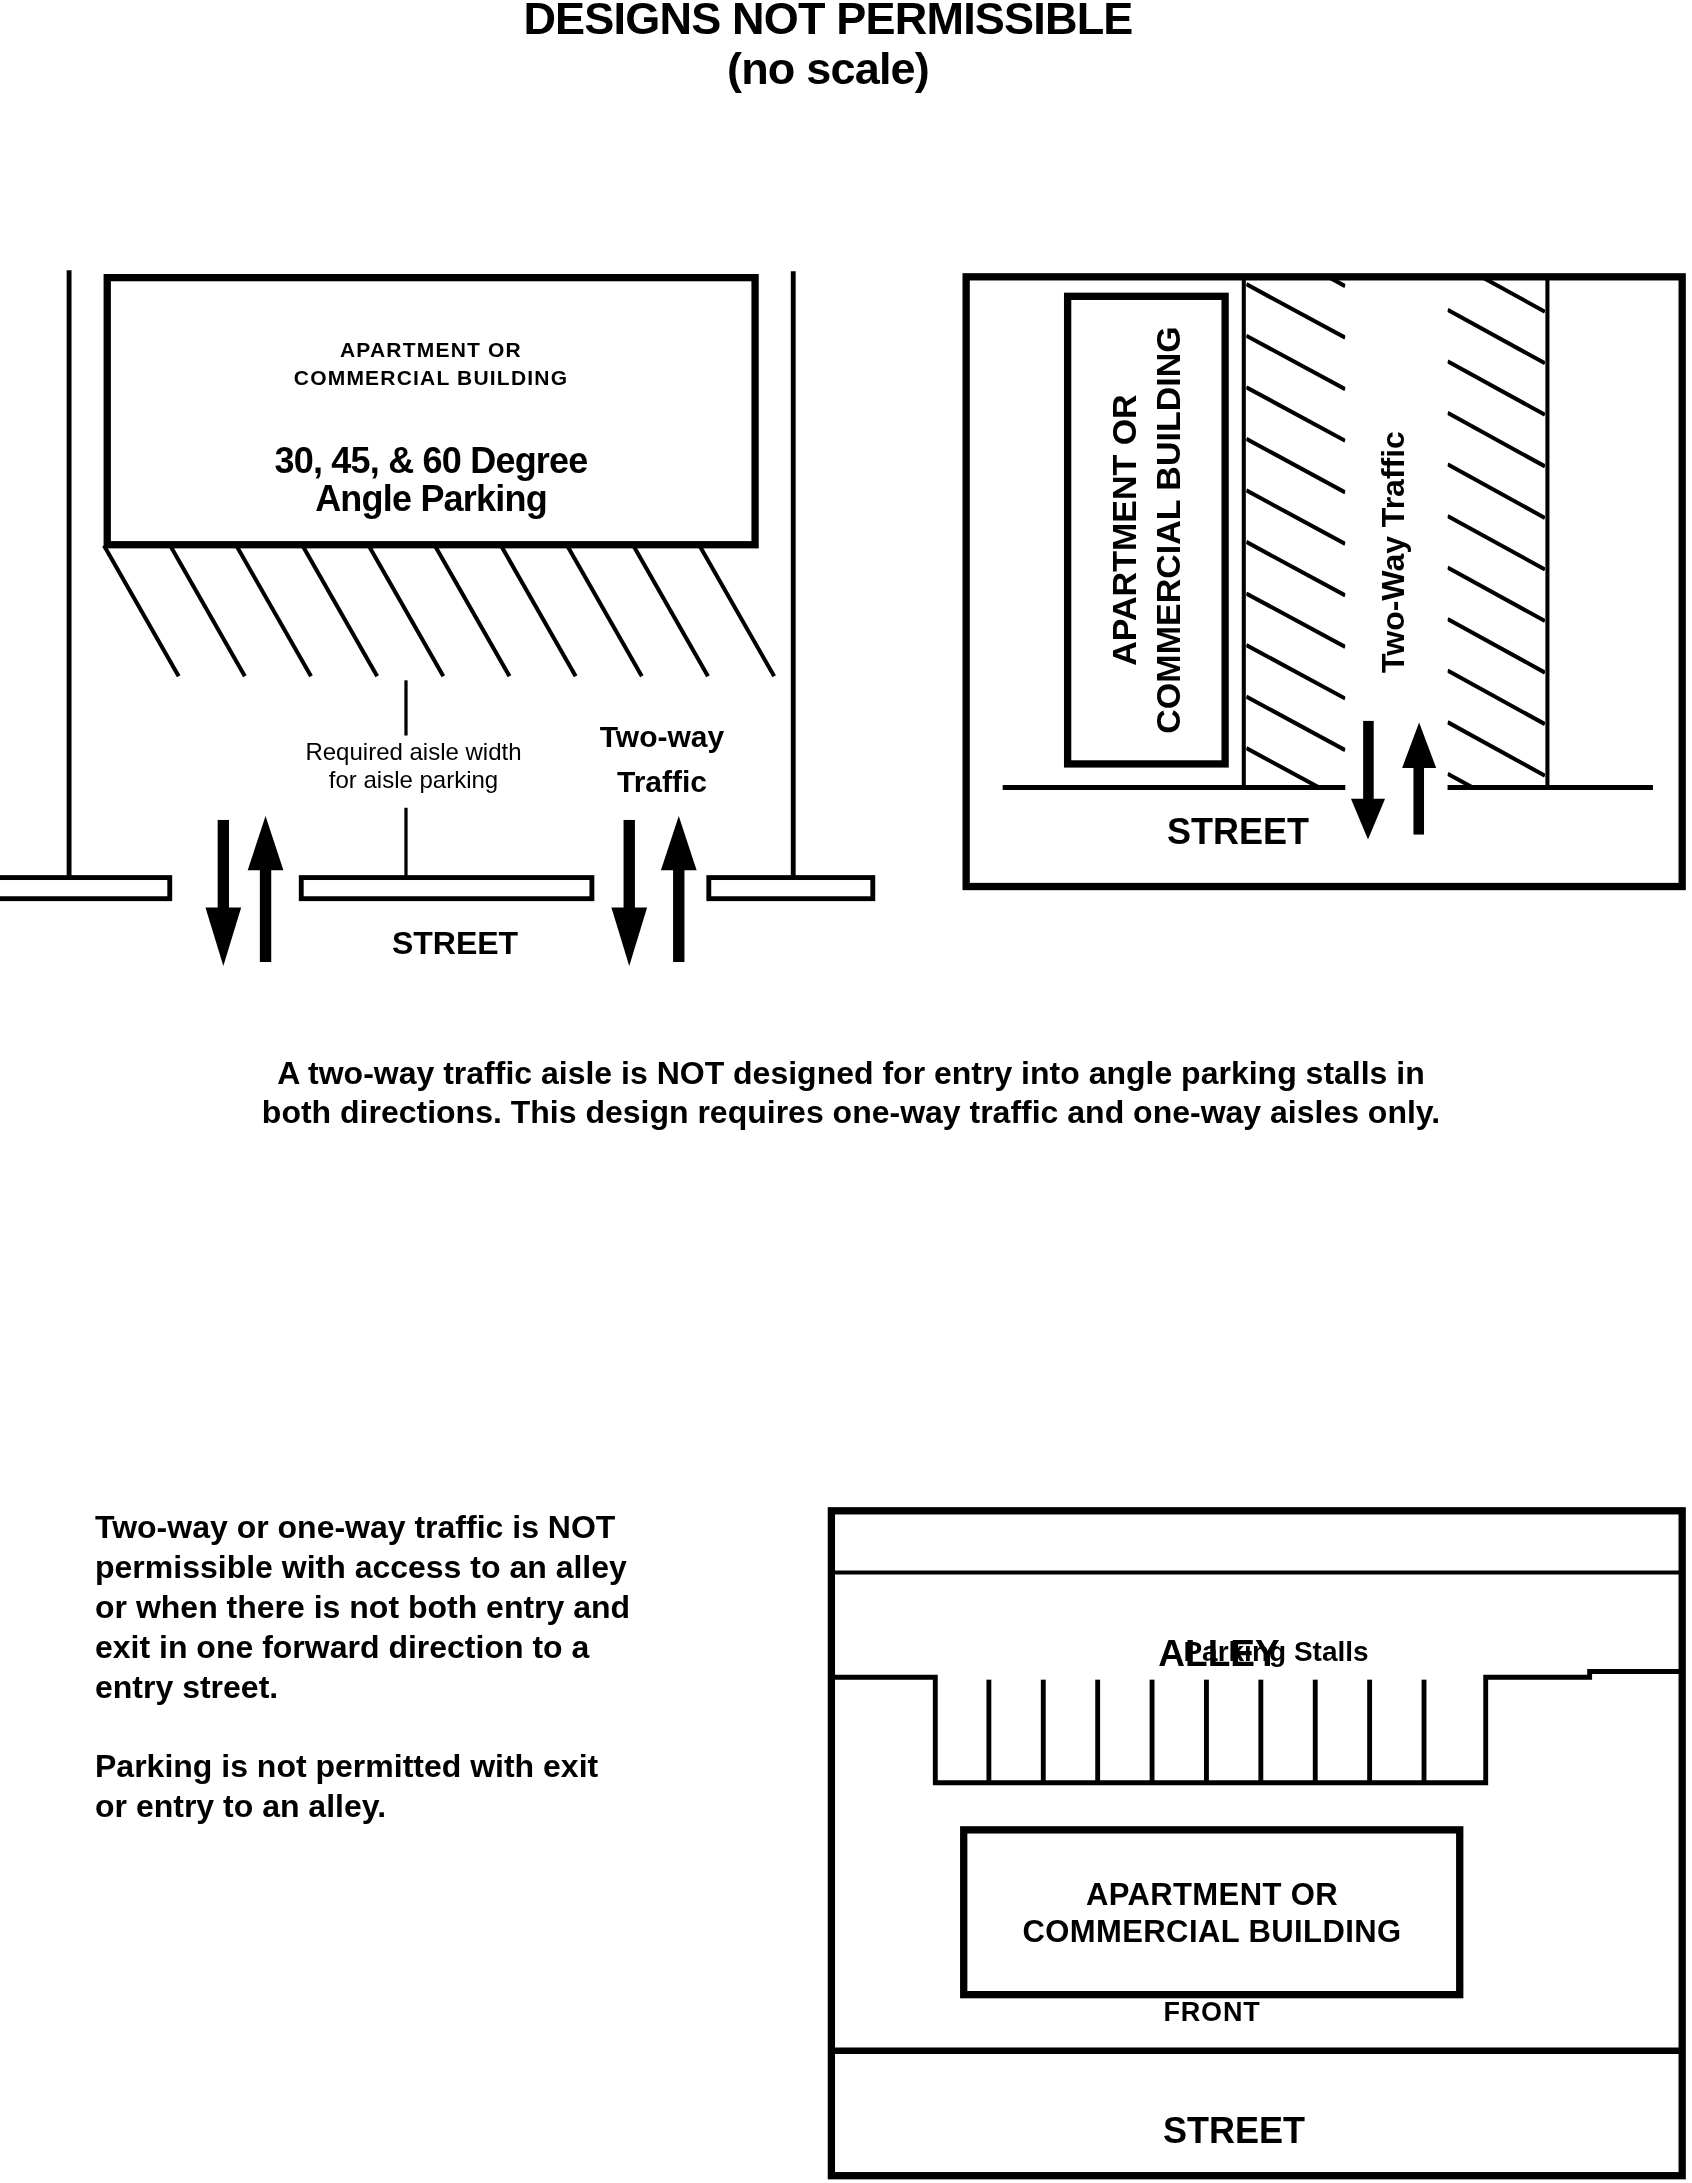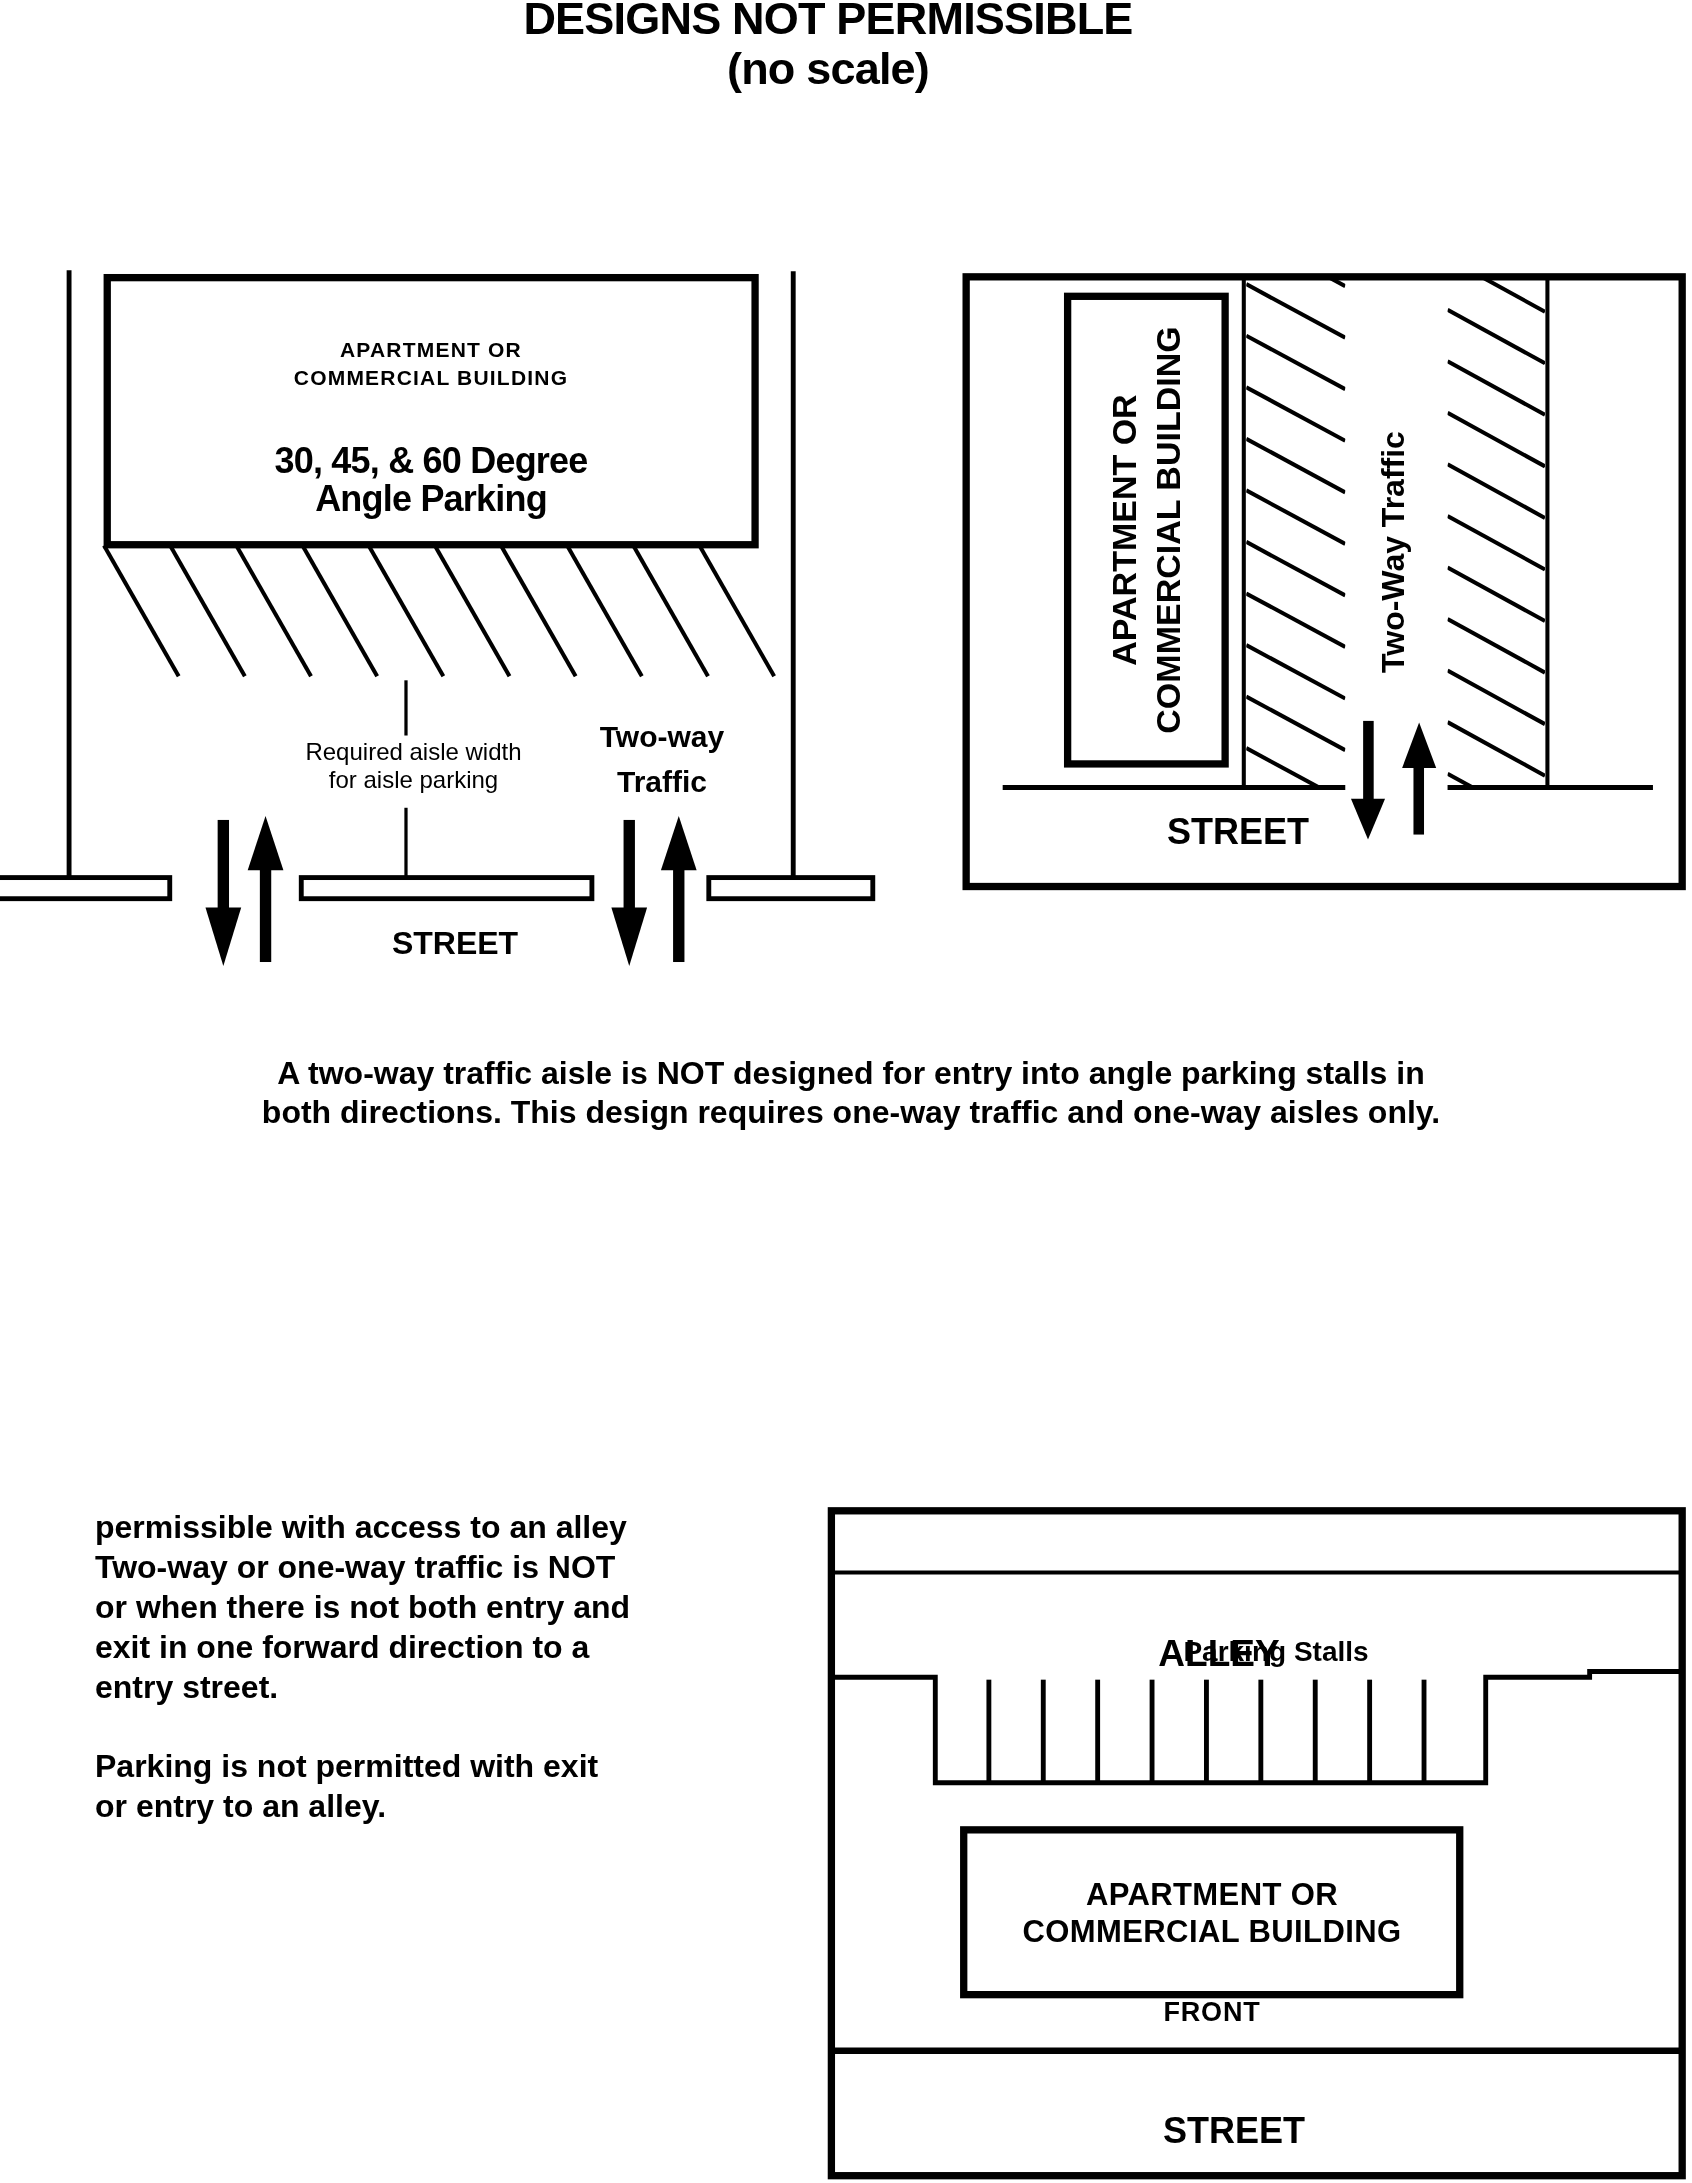--- a/index.html
+++ b/index.html
@@ -189,22 +189,22 @@
 </div>
 <div class="lbl rot rot-traffic b">Two-Way Traffic</div>
 <div class="lbl street-right c b">STREET</div>
 
 <div class="lbl caption c b">
   <div>A two-way traffic aisle is NOT designed for entry into angle parking stalls in</div>
   <div>both directions. This design requires one-way traffic and one-way aisles only.</div>
 </div>
 
 <div class="lbl note b">
+  <div>Two-way or one-way traffic is NOT</div>
   <div>permissible with access to an alley</div>
-  <div>Two-way or one-way traffic is NOT</div>
   <div>or when there is not both entry and</div>
   <div>exit in one forward direction to a</div>
   <div>entry street.</div>
 </div>
 <div class="lbl note note2 b">
   <div>Parking is not permitted with exit</div>
   <div>or entry to an alley.</div>
 </div>
 
 <div class="lbl alley c b">ALLEY</div>

